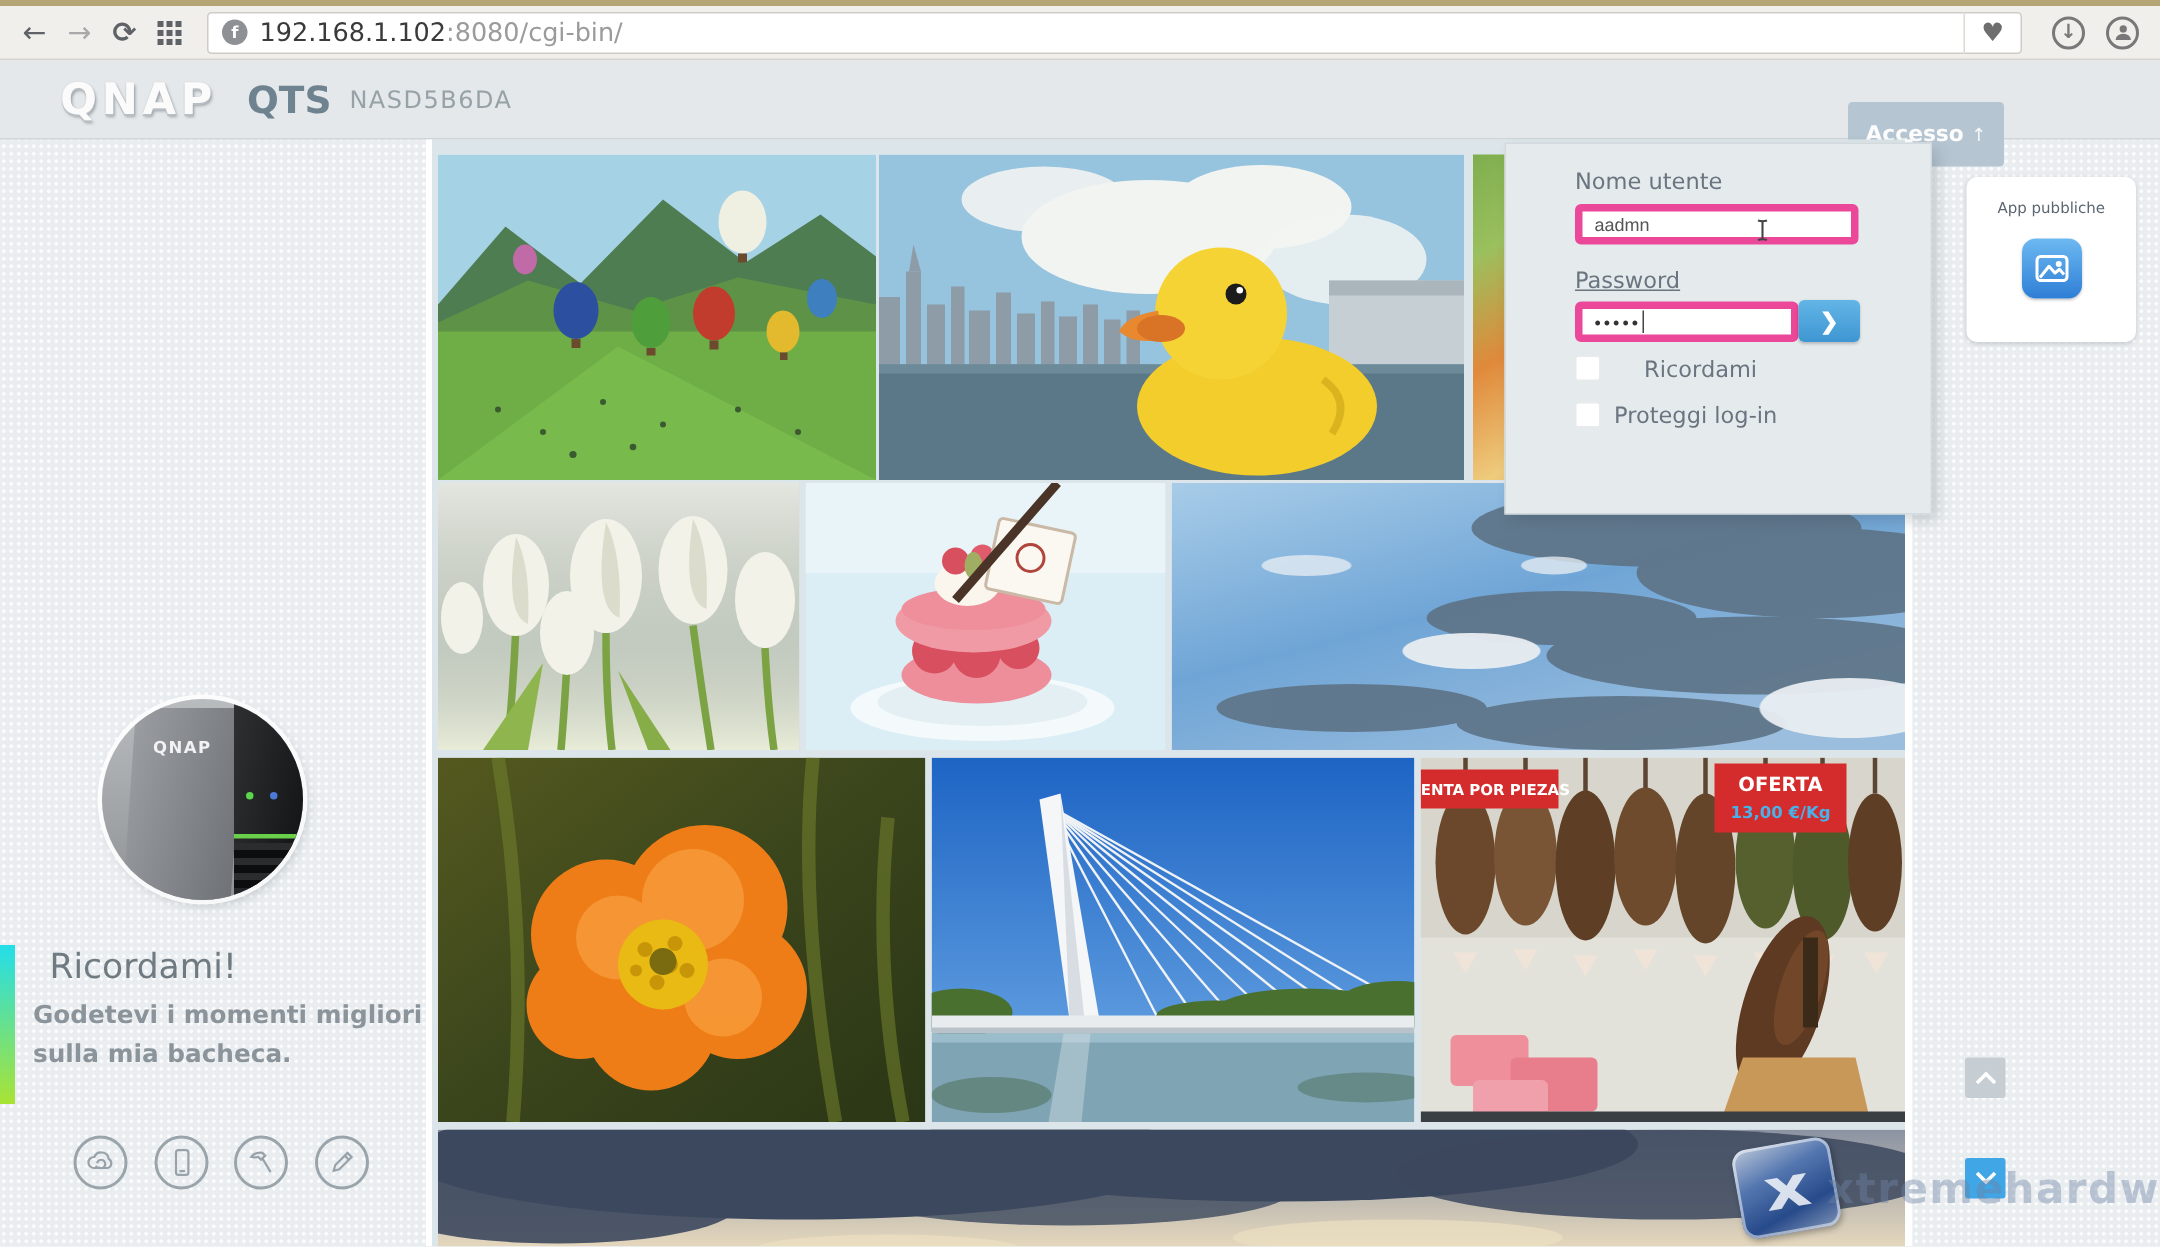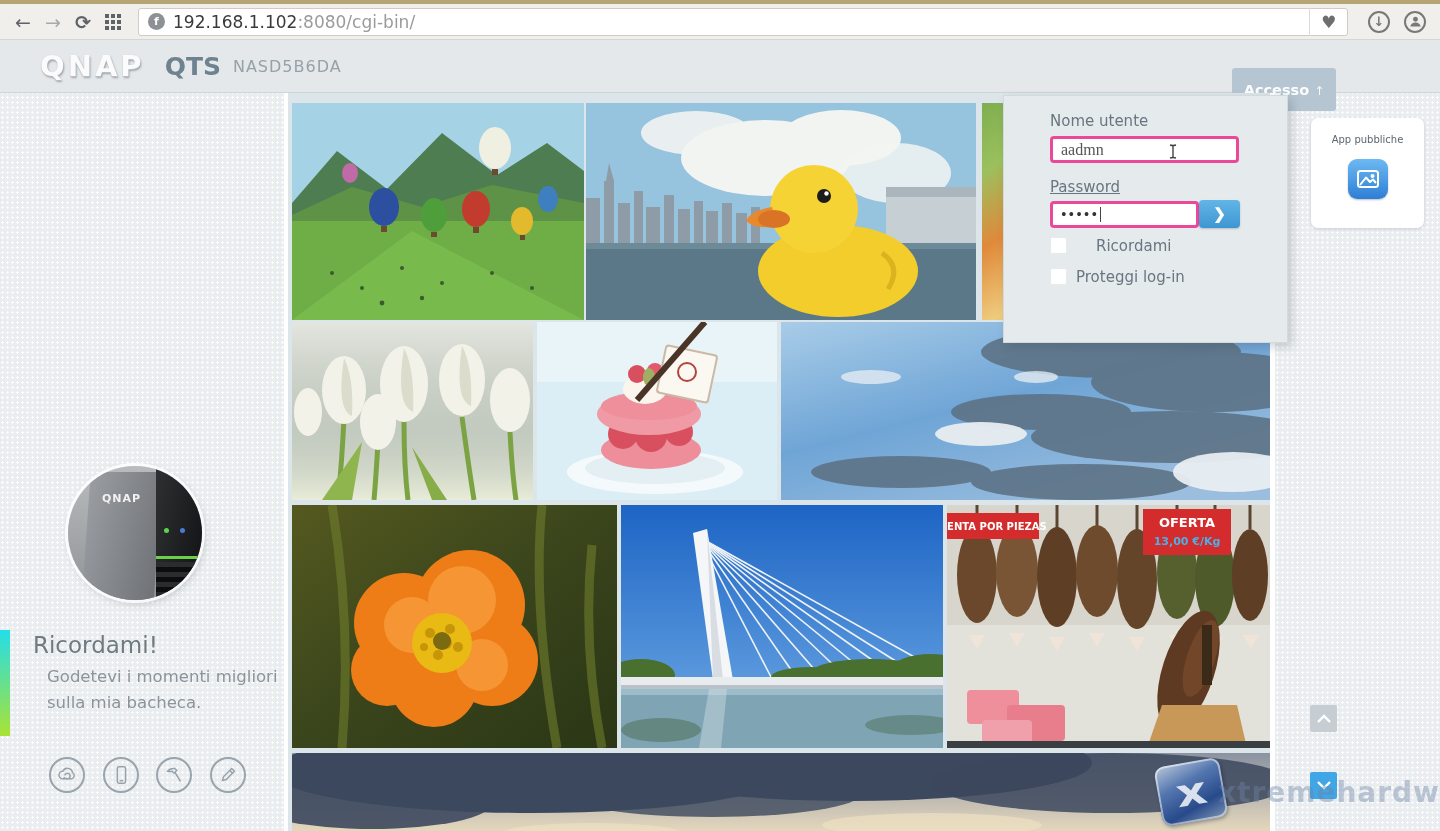--- a/index.html
+++ b/index.html
@@ -55,22 +55,22 @@
   
   .wall { position:absolute; left:284px; top:93px; width:991px; height:738px;
     background:#dce6ea; border-left:4px solid #fff; border-right:5px solid #fff; overflow:hidden; }
   .ph { position:absolute; overflow:hidden; }
   .ph svg { display:block; width:100%; height:100%; }
 
   
   .login { position:absolute; left:1003px; top:95px; width:285px; height:248px; background:#e5eaed;
     border:1px solid #d2dade; box-shadow:4px 4px 9px rgba(60,70,80,.22); z-index:6; }
   .login label { position:absolute; left:46px; font-size:15px; color:#6a7580; }
-  .tin { position:absolute; left:46px; height:27px; background:#fff; border:3px solid #ec4899;
-    border-radius:4px; font-size:16px; color:#555; padding:0 8px; font-family:Liberation Serif, serif; }
+  .tin { position:absolute; left:46px; height:27px; background:#fff; border:5px solid #ec4899;
+    border-radius:4px; font-size:12px; color:#555; padding:0 8px; font-family:Liberation Sans, sans-serif; }
   .go-btn { position:absolute; left:195px; top:104px; width:41px; height:28px; border:none;
     border-radius:4px; background:linear-gradient(#62b5e6,#3e96d2); color:#fff; font-size:15px;
     font-weight:bold; cursor:pointer; box-shadow:0 1px 2px rgba(0,0,0,.2); }
   .chk { position:absolute; left:46px; width:17px; height:17px; background:#fff;
     border:1px solid #e8eaeb; border-radius:2px; cursor:pointer; }
   .chk-lab { position:absolute; left:72px; font-size:15px; color:#6a7580; cursor:pointer; }
   .ibeam { position:absolute; left:114px; top:4px; width:12px; height:17px; pointer-events:none; }
 
   
   .app-card { position:absolute; left:1311px; top:118px; width:113px; height:110px; background:#fff;
@@ -79,21 +79,21 @@
   .photo-app-ico { width:40px; height:40px; margin:14px auto 0; border-radius:9px;
     background:linear-gradient(#6db9f2,#2e7ed6); box-shadow:0 1px 2px rgba(0,0,0,.25);
     display:flex; align-items:center; justify-content:center; cursor:pointer; }
 
   
   .avatar { position:absolute; left:68px; top:466px; width:134px; height:134px; border-radius:50%;
     overflow:hidden; box-shadow:0 0 0 3px rgba(255,255,255,.85), 2px 3px 8px rgba(90,100,110,.35); }
   .grad-bar { position:absolute; left:0; top:630px; width:10px; height:106px;
     background:linear-gradient(#23dee9,#a9e334); }
   .welcome-h { position:absolute; left:33px; top:632px; font-size:23px; color:#6f7a81; }
-  .welcome-p { position:absolute; left:47px; top:664px; font-size:16.5px; color:#8b949b; line-height:1.6; }
+  .welcome-p { position:absolute; left:22px; top:664px; font-size:16.5px; color:#8b949b; line-height:1.6;font-weight:bold; }
   .side-ico { position:absolute; top:757px; width:36px; height:36px; border:2px solid #9aa4ab;
     border-radius:50%; display:flex; align-items:center; justify-content:center; cursor:pointer; }
 
   
   .scr { position:absolute; width:27px; height:27px; border:none; border-radius:2px; color:#fff;
     display:flex; align-items:center; justify-content:center; cursor:pointer; z-index:7; }
   .scr svg { display:block; }
   .scr-up { left:1310px; top:705px; background:#c7ced3; }
   .scr-dn { left:1310px; top:772px; background:#41a6e6; }
   .wm-text { position:absolute; left:1218px; top:776px; z-index:8; font-size:28px; font-weight:bold;

